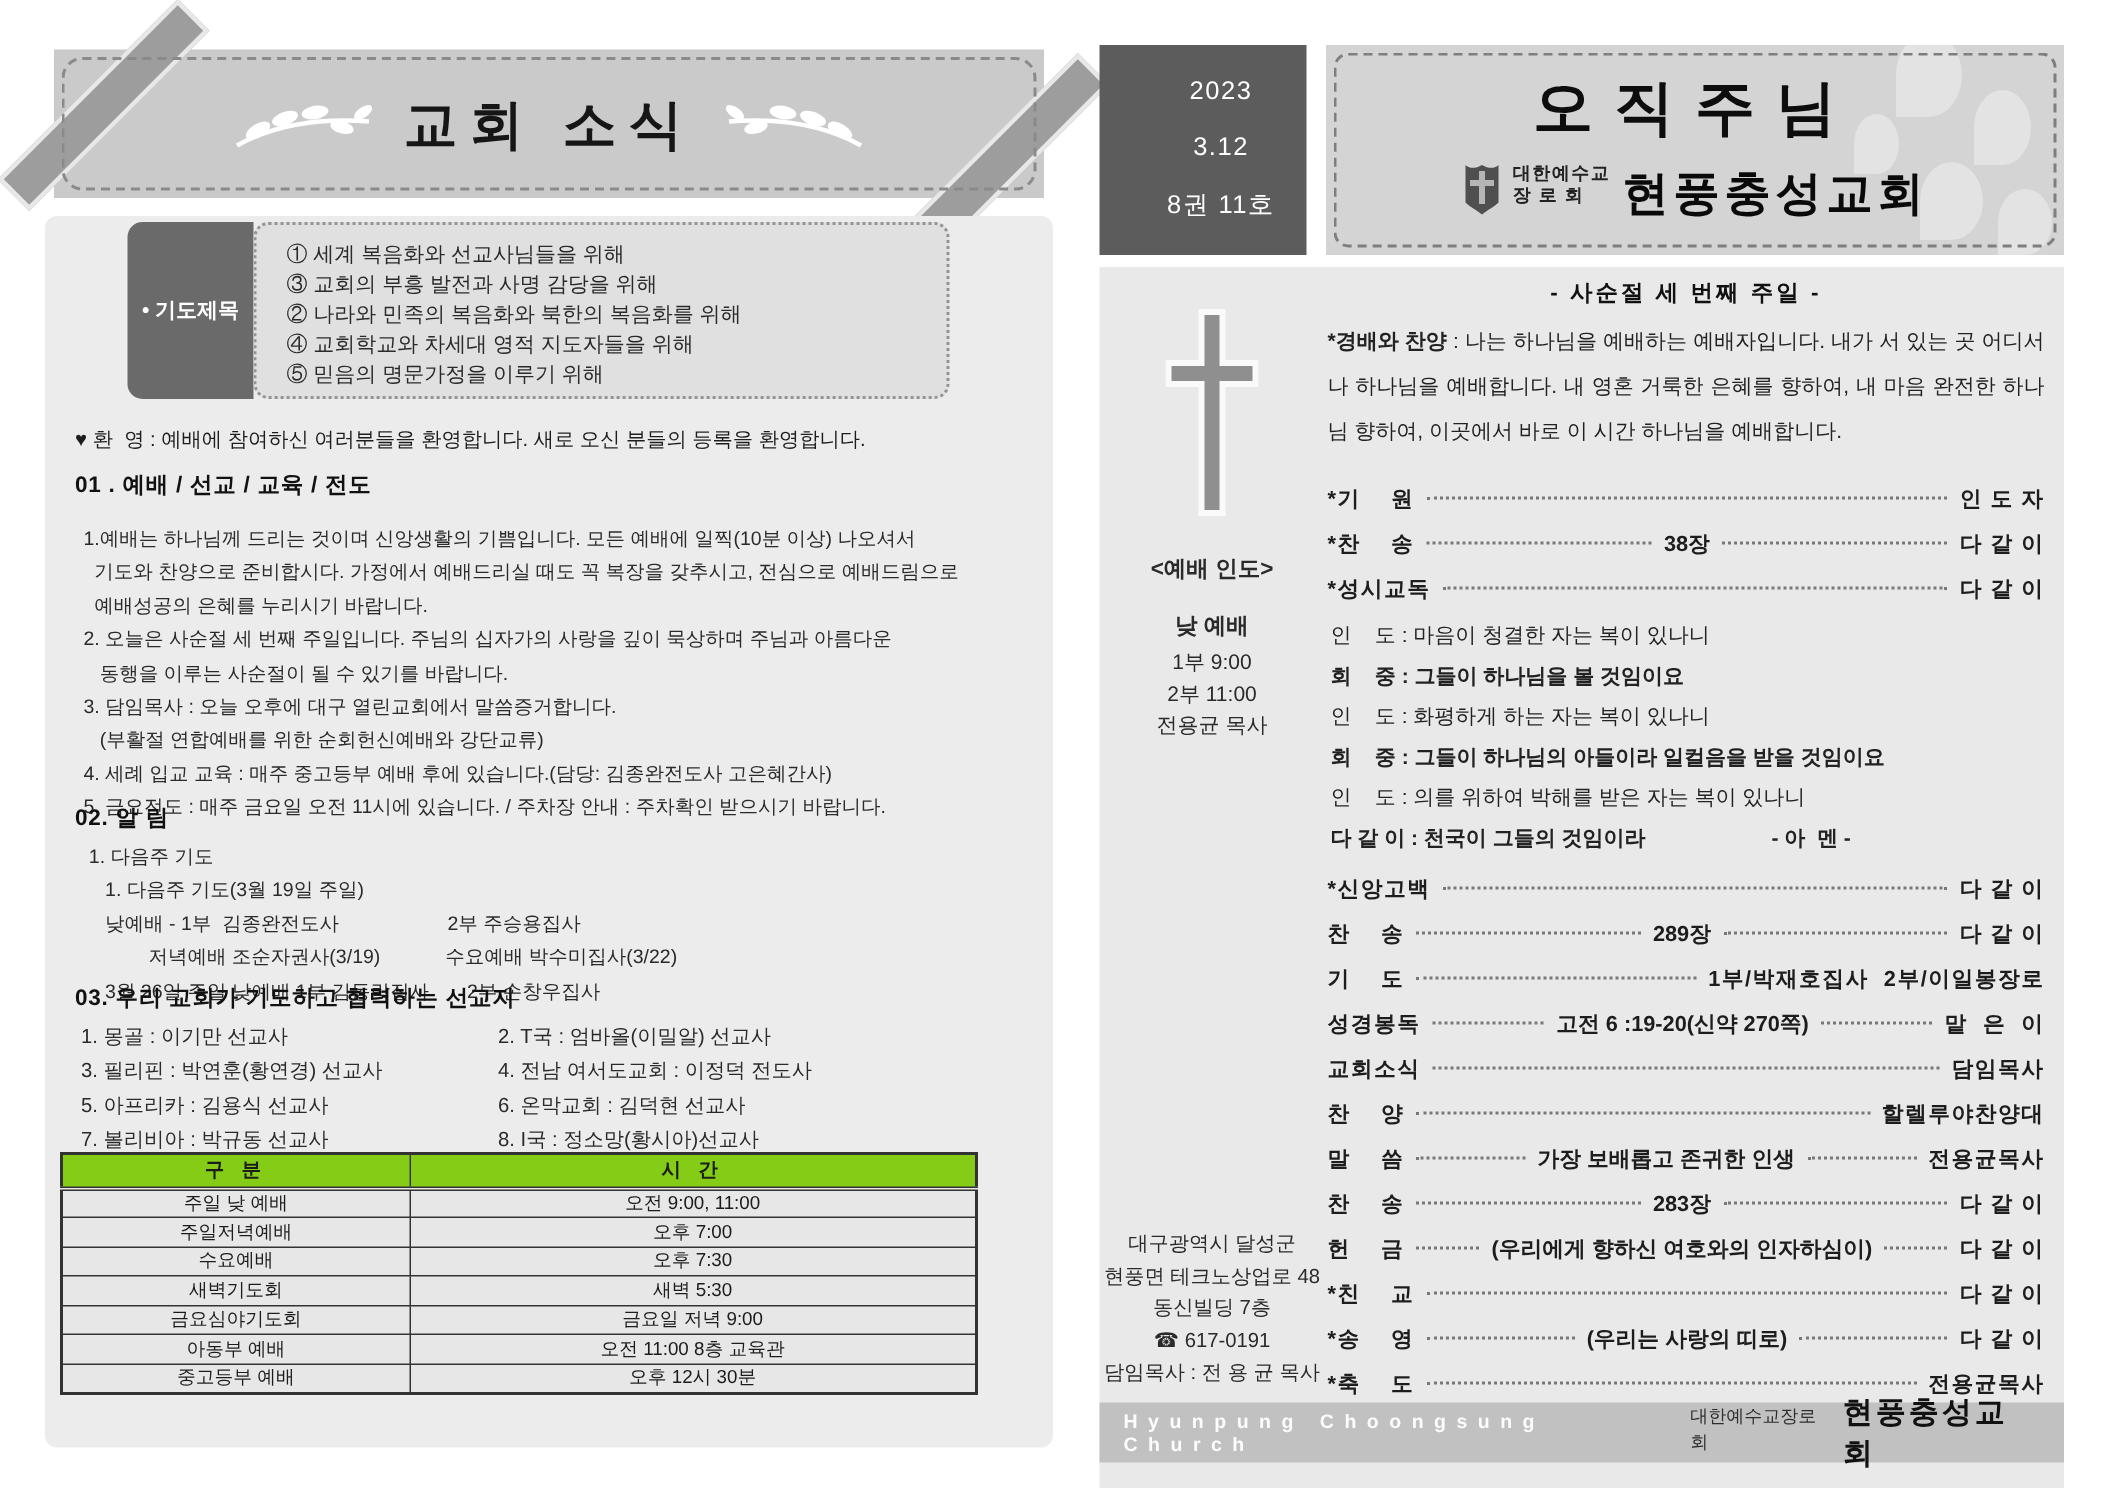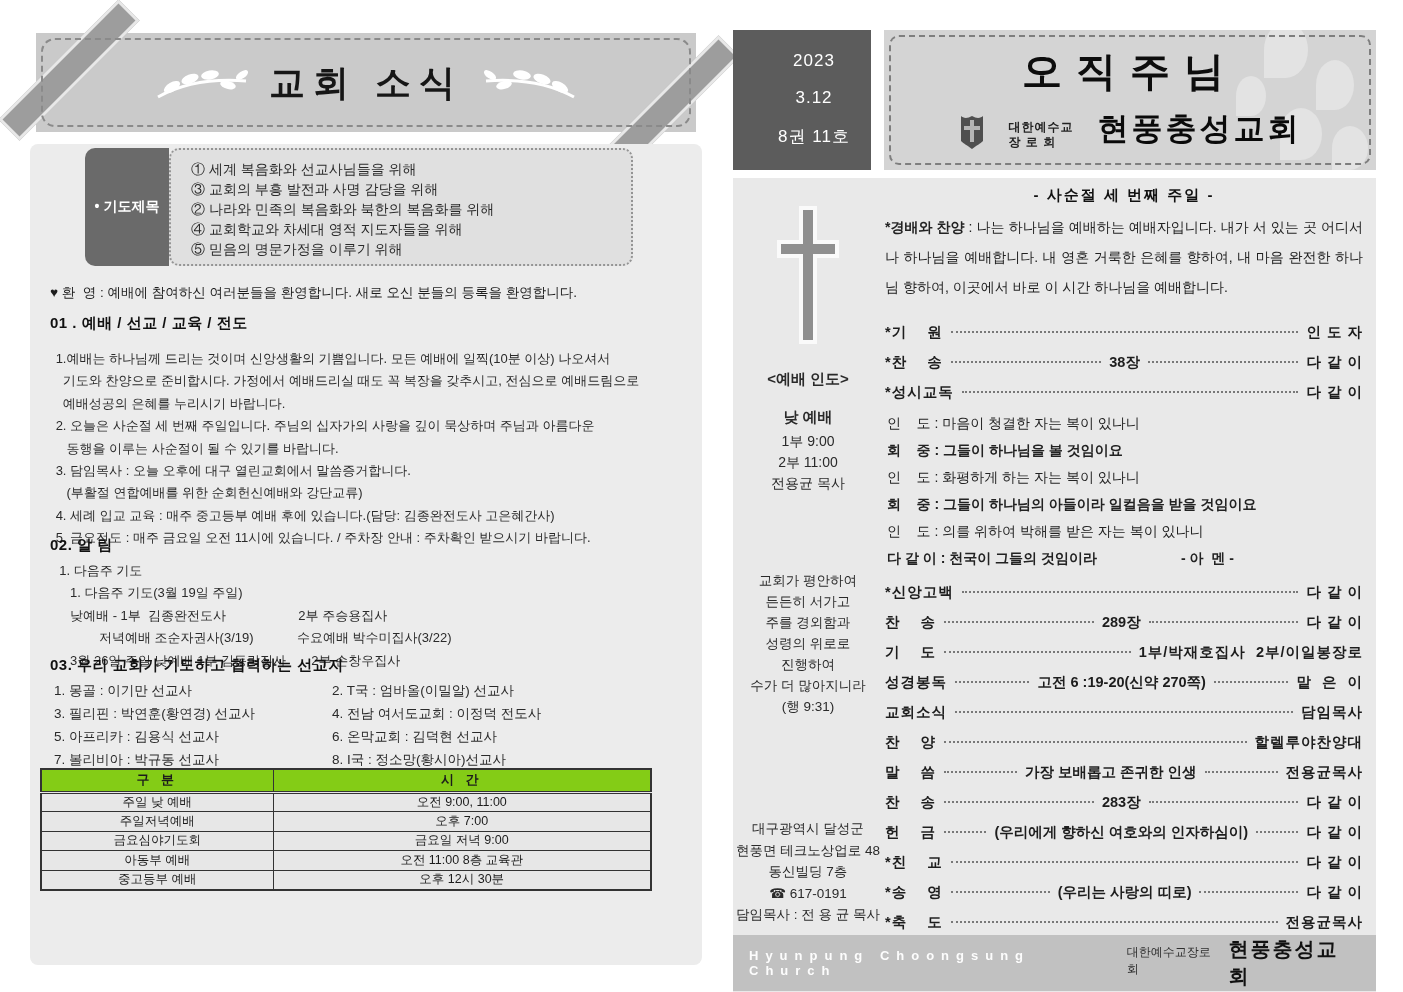--- a/index.html
+++ b/index.html
@@ -54,21 +54,21 @@
   .rp-datebox div { margin-top:17px; }
   .rp-datebox div:first-child { margin-top:21px; }
 
   .rp-masthead { position:absolute; left:884px; top:30px; width:492px; height:140px;
     background:#d4d4d4; overflow:hidden;padding-left:11px; }
   .rp-masthead .dash { position:absolute; inset:5px; border:2px dashed #7e7e7e; border-radius:10px; }
   .petal { position:absolute; background:#efefef; border-radius:50% 50% 50% 0; opacity:.55; }
   .rp-title { position:absolute; left:0; right:0; top:14px; text-align:center;
     font-size:40px; font-weight:900; letter-spacing:14px; color:#0d0d0d; }
   .logo-row { position:absolute; left:0; right:0; top:78px; display:flex;
-    align-items:flex-end; justify-content:center; gap:24px; }
+    align-items:flex-start; justify-content:center; gap:8px; }
   .denom-lines { font-size:12px; font-weight:bold; color:#222; line-height:15px; letter-spacing:1px; }
   .church-callig { font-family:"DejaVu Serif", serif; font-weight:bold;
     font-size:31px; letter-spacing:3px; color:#0a0a0a; }
 
   .rp-panel { position:absolute; left:733px; top:178px; width:643px; height:877px; background:#e9e9e9; }
   .rp-subtitle { position:absolute; left:152px; top:8px; width:478px; text-align:center;
     font-size:15px; font-weight:bold; color:#111; letter-spacing:2px; }
 
   .sb { position:absolute; left:0; width:150px; text-align:center; color:#2a2a2a; }
   .sb-cross { top:26px; }
@@ -87,21 +87,21 @@
   .wleader { flex:1; height:0; border-bottom:2px dotted #787878; margin:0 8px; }
   .wcenter { font-weight:bold; white-space:pre; }
   .wright { font-weight:bold; white-space:pre; letter-spacing:1px; }
 
   .rline { display:flex; align-items:center; height:27px; font-size:14px; color:#222; }
   .rline .rlabel { white-space:pre; }
   .rline.bold { font-weight:bold; }
   .rline .amen { margin-left:84px; font-weight:bold; white-space:pre; }
   .reading { margin:3px 0 5px 2px; }
 
-  .rp-footer { position:absolute; left:733px; top:935px; width:643px; height:56px;
+  .rp-footer { position:absolute; left:733px; top:935px; width:643px; height:40px;
     background:#c1c1c1; display:flex; align-items:center; justify-content:space-between;
     padding:16px 16px; }
   .foot-en { color:#fdfdfd; font-size:13px; font-weight:bold; letter-spacing:7px; }
   .foot-kr { display:flex; align-items:baseline; gap:6px; }
   .foot-denom { font-size:12px; color:#2e2e2e; }
   .foot-church { font-family:"DejaVu Serif", serif; font-weight:bold; font-size:20px;
     letter-spacing:2px; color:#111; }
 </style>
 </head>
 <body>
@@ -184,20 +184,28 @@
       </tr>
       <tr>
             <td class="c1">주일 낮 예배</td>
             <td>오전 9:00,  11:00</td>
           </tr>
       <tr>
             <td class="c1">주일저녁예배</td>
             <td>오후  7:00</td>
           </tr>
       <tr>
+            <td class="c1">수요예배</td>
+            <td>오후  7:30</td>
+          </tr>
+      <tr>
+            <td class="c1">새벽기도회</td>
+            <td>새벽  5:30</td>
+          </tr>
+      <tr>
             <td class="c1">금요심야기도회</td>
             <td>금요일 저녁  9:00</td>
           </tr>
       <tr>
             <td class="c1">아동부 예배</td>
             <td>오전 11:00  8층 교육관</td>
           </tr>
       <tr>
             <td class="c1">중고등부 예배</td>
             <td>오후 12시 30분</td>
@@ -242,29 +250,20 @@
         <path d="M25 4h14v34h22v14H39v86H25V52H3V38h22z" fill="#8f8f8f" stroke="#fafafa" stroke-width="4"></path>
       </svg>
     </div>
     <div class="sb sb-lead">&lt;예배 인도&gt;</div>
     <div class="sb sb-svc-title">낮 예배</div>
     <div class="sb sb-svc">
       <div>1부   9:00</div>
       <div>2부  11:00</div>
       <div>전용균 목사</div>
     </div>
-    <div class="sb sb-verse">
-      <div>교회가 평안하여</div>
-      <div>든든히 서가고</div>
-      <div>주를 경외함과</div>
-      <div>성령의 위로로</div>
-      <div>진행하여</div>
-      <div>수가 더 많아지니라</div>
-      <div>(행 9:31)</div>
-    </div>
     <div class="sb sb-address">
       <div>대구광역시 달성군</div>
       <div>현풍면 테크노상업로 48</div>
       <div>동신빌딩 7층</div>
       <div>☎ 617-0191</div>
       <div>담임목사 : 전 용 균 목사</div>
     </div>
 
     <div class="main-col">
       <p class="intro"><span class="b">*경배와 찬양</span><span> : 나는 하나님을 예배하는 예배자입니다. 내가 서 있는 곳 어디서나 하나님을 예배합니다. 내 영혼 거룩한 은혜를 향하여, 내 마음 완전한 하나님 향하여, 이곳에서 바로 이 시간 하나님을 예배합니다.</span></p>

